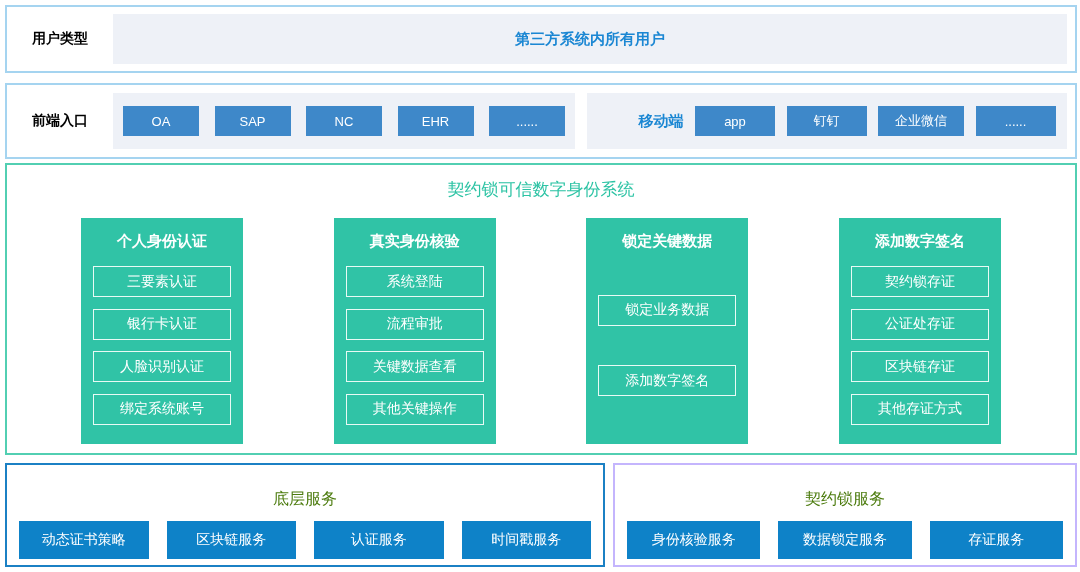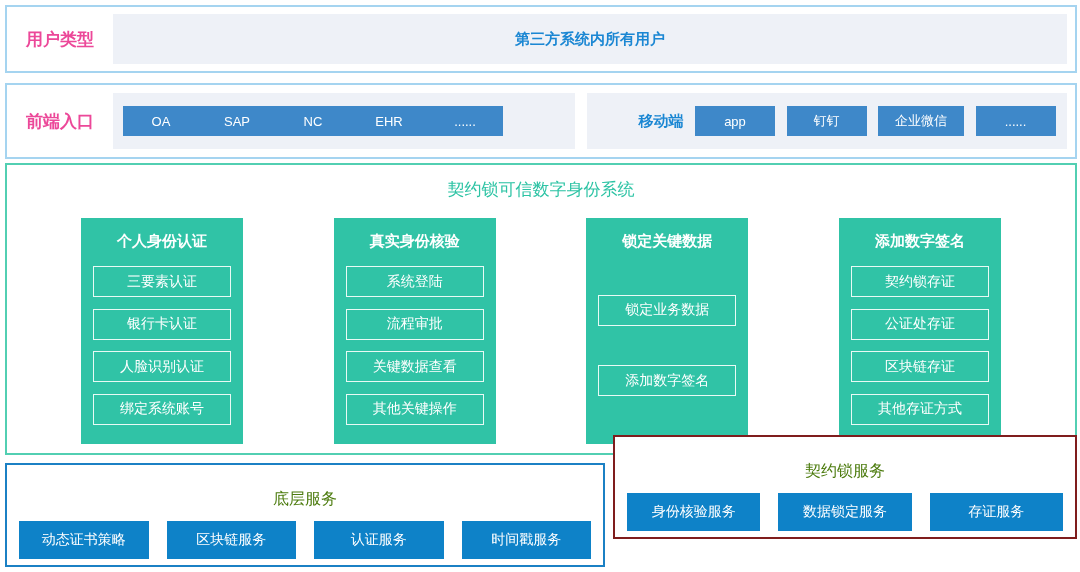--- a/index.html
+++ b/index.html
@@ -5,45 +5,45 @@
   html,body{margin:0;padding:0;background:#fff;}
   .canvas{
     position:relative;width:1080px;height:572px;background:#ffffff;
     font-family:"Liberation Sans","DejaVu Sans",sans-serif;
     -webkit-font-smoothing:antialiased;
   }
   .box{position:absolute;box-sizing:border-box;background:#fff;}
 
   
   .row-user{left:5px;top:5px;width:1072px;height:68px;border:2px solid #a5d4f0;display:flex;align-items:center;}
-  .side-label{width:106px;text-align:center;color:#ec4899;font-weight:bold;font-size:17px;flex:none;}
+  .side-label{width:106px;text-align:center;color:#000000;font-weight:bold;font-size:14px;flex:none;}
   .user-bar{flex:1;margin-right:8px;height:50px;background:#eef1f7;display:flex;align-items:center;justify-content:center;color:#1b87d3;font-weight:bold;font-size:15px;}
 
   
   .row-frontend{left:5px;top:83px;width:1072px;height:76px;border:2px solid #a5d4f0;display:flex;align-items:center;}
   .panel{height:56px;background:#eef1f7;display:flex;align-items:center;padding-left:40px;}
-  .panel-web{width:462px;padding:0 10px;box-sizing:border-box;flex:none;}
+  .panel-web{width:462px;justify-content:space-between;padding:0 10px;box-sizing:border-box;flex:none;}
   .panel-mobile{flex:1;margin-left:12px;margin-right:8px;justify-content:space-evenly;}
   .chip{height:30px;background:#3e88c9;color:#ffffff;font-size:13px;display:flex;align-items:center;justify-content:center;flex:none;cursor:pointer;}
   .chip-web{width:76px;}
   .chip-mobile{width:80px;}
   .mobile-label{color:#1b87d3;font-weight:bold;font-size:15px;flex:none;}
 
   
   .row-main{left:5px;top:163px;width:1072px;height:292px;border:2px solid #52cfb2;}
   .main-title{text-align:center;margin-top:13px;color:#2cc3a4;font-size:17px;}
   .columns{display:flex;justify-content:space-between;padding:0 74px;margin-top:17px;}
   .t-col{width:162px;height:226px;background:#30c3a6;color:#fff;display:flex;flex-direction:column;align-items:center;box-sizing:border-box;}
   .t-col-header{margin:14px 0 0;font-weight:bold;font-size:15px;}
   .t-col-items{flex:1;width:100%;display:flex;flex-direction:column;align-items:center;justify-content:space-evenly;padding:4px 0 8px;box-sizing:border-box;}
   .t-item{width:138px;height:31px;border:1px solid #e8faf5;box-sizing:border-box;display:flex;align-items:center;justify-content:center;font-size:14px;color:#ffffff;}
 
   
   .row-bottom-left{left:5px;top:463px;width:600px;height:104px;border:2px solid #1b80c4;}
-  .row-bottom-right{left:613px;top:435px;width:464px;height:104px;border:2px solid #7f1d1d;}
+  .row-bottom-right{left:613px;top:463px;width:464px;height:104px;border:2px solid #c4b5fd;}
   .bottom-title{text-align:center;margin-top:24px;color:#4d7c0f;font-size:16px;}
   .bottom-buttons{display:flex;gap:18px;padding:0 12px;margin-top:11px;}
   .svc-btn{flex:1;height:38px;background:#0e82c8;color:#fff;font-size:14px;display:flex;align-items:center;justify-content:center;cursor:pointer;}
 </style>
 </head>
 <body>
 
 <div class="canvas">
 
   <div class="box row-user">

